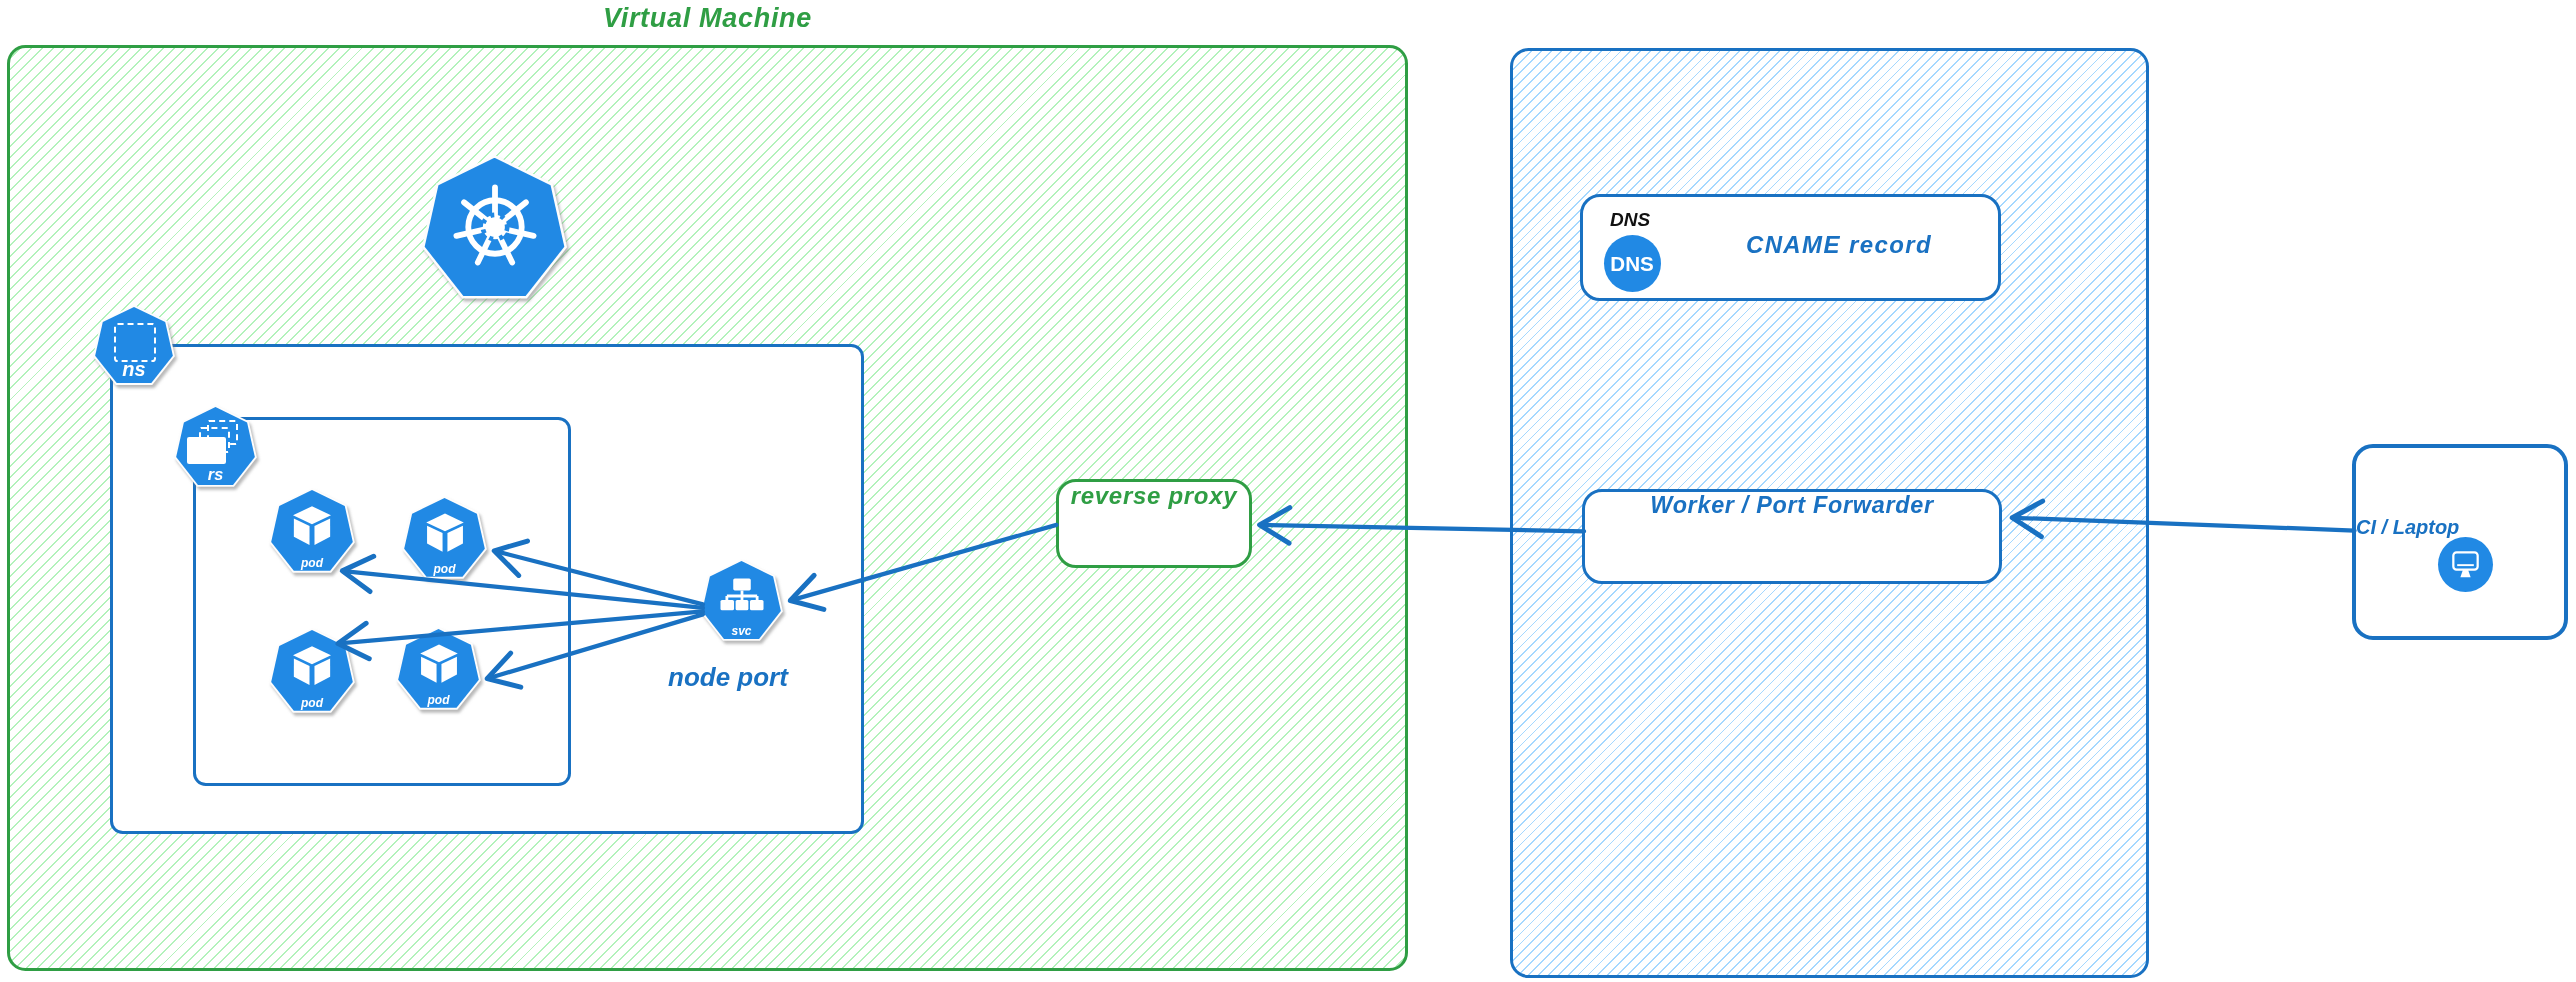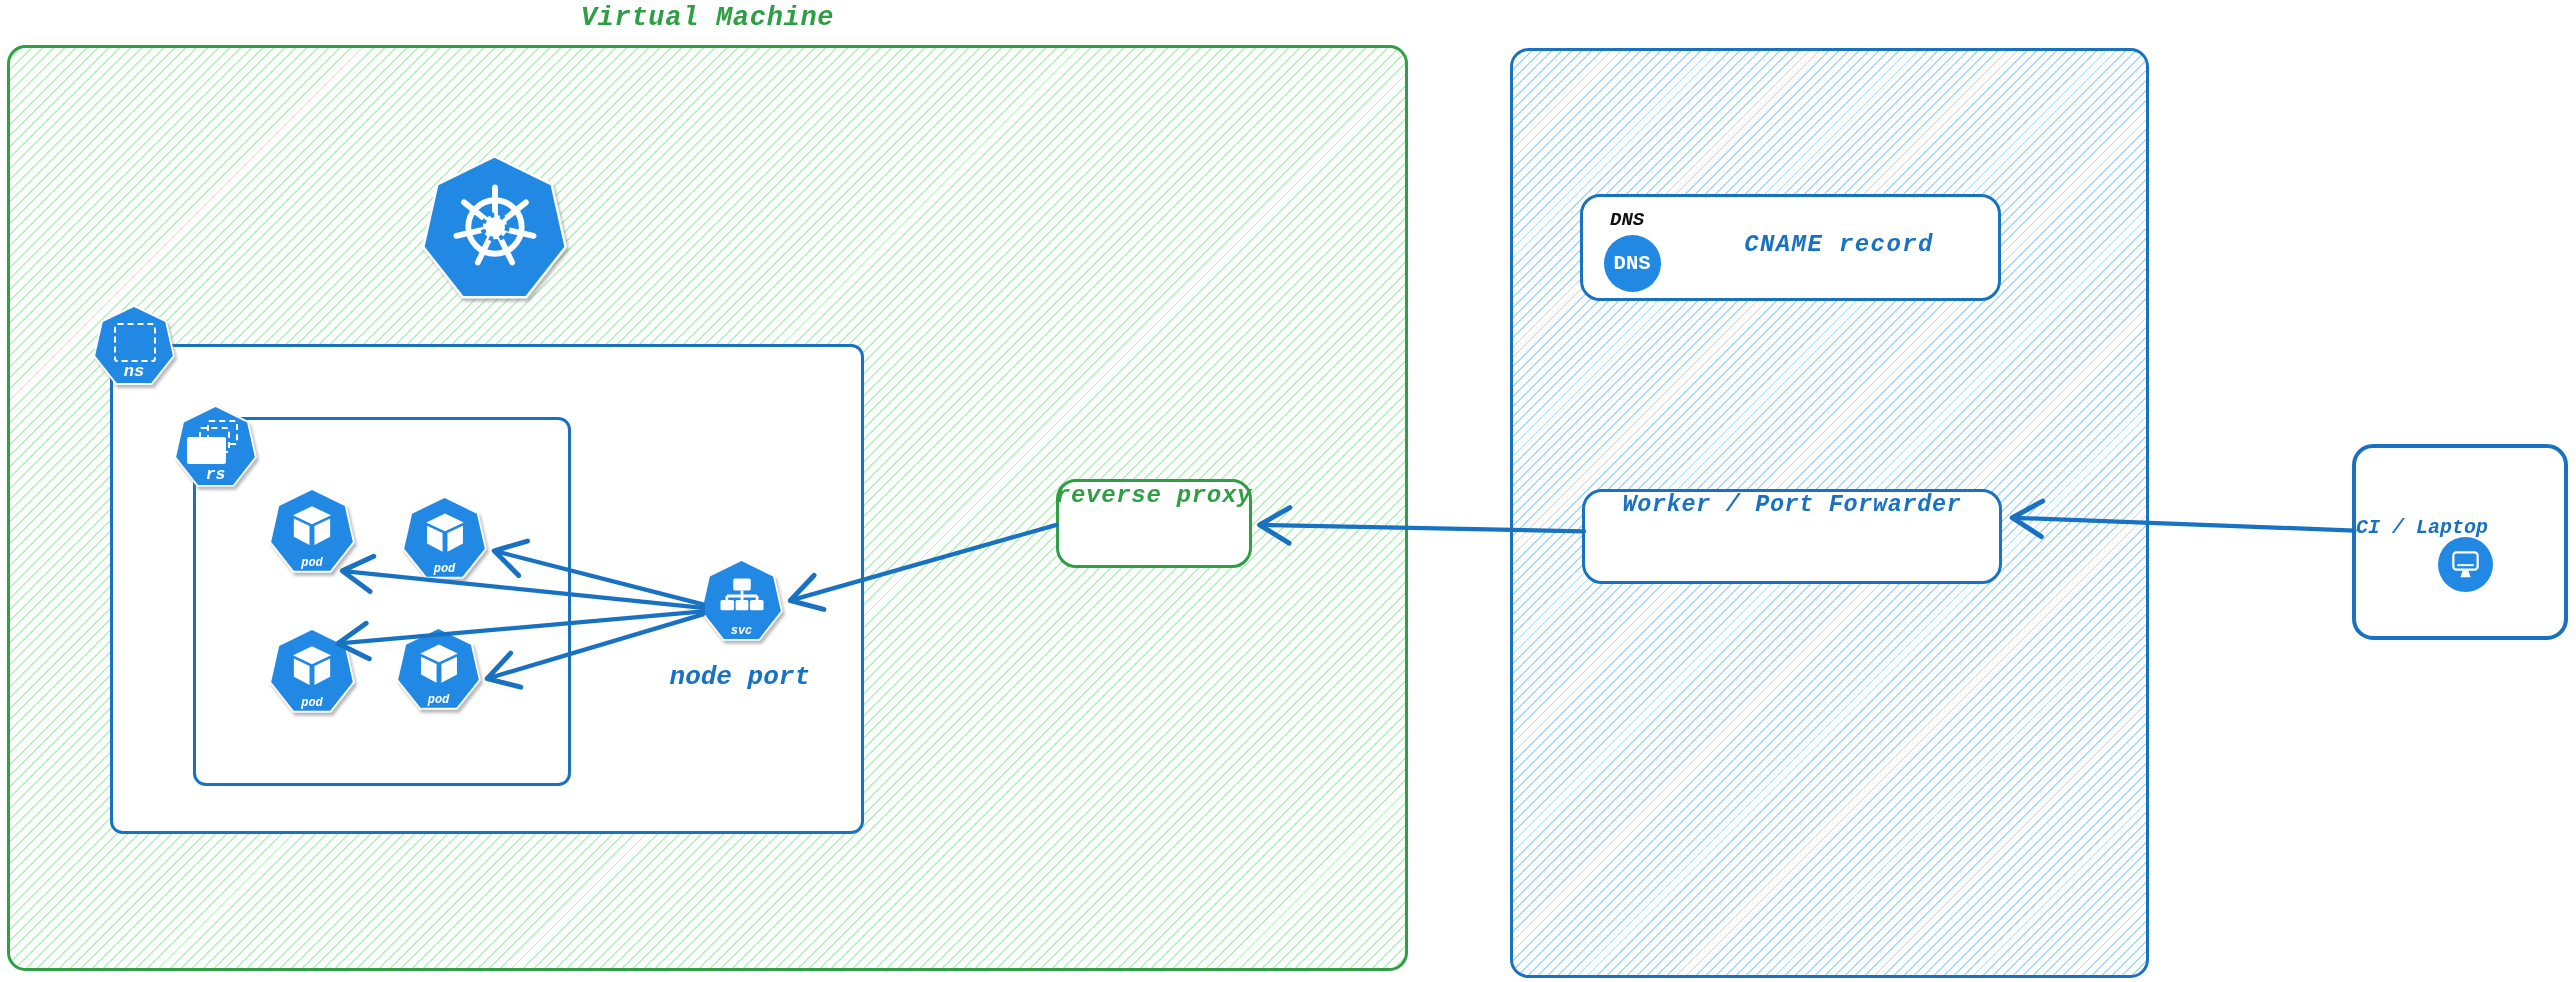--- a/index.html
+++ b/index.html
@@ -1,17 +1,17 @@
 <!DOCTYPE html>
 <html style="font-size:11.4px"><head>
 <meta charset="utf-8">
 <style>
   html,body{margin:0;padding:0;background:#ffffff;}
   .canvas{position:relative;width:2576px;height:983px;background:#ffffff;overflow:hidden;
-          font-family:Liberation Mono, monospace;}
+          font-family:Liberation Sans, sans-serif;}
   
   .secbox{position:absolute;box-sizing:border-box;border-radius:18.5px;background-color:#fff;}
   .vmbox{left:7px;top:45px;width:1401px;height:926px;border:3.6px solid #2f9e44;
          background-image:repeating-linear-gradient(135deg,transparent 0 6.4px,#b2f2bb 6.4px 7.8px);}
   .extbox{left:1510px;top:48px;width:639px;height:930px;border:3.6px solid #1971c2;
          background-image:repeating-linear-gradient(135deg,transparent 0 5.7px,#a5d8ff 5.7px 7px);}
   .sec-title{position:absolute;text-align:center;font-weight:bold;font-style:italic;
          font-size:27px;letter-spacing:0.7px;white-space:nowrap;}
   .green-t{color:#2f9e44;}
   .blue-t{color:#1971c2;}
@@ -67,21 +67,21 @@
       </g>
       <circle cx="50" cy="47" r="10.5" fill="#ffffff"></circle>
       <circle cx="50" cy="47" r="10.5" fill="none" stroke="#2189e4" stroke-width="4" stroke-dasharray="3.5 5.5"></circle>
     </svg>
   </div>
 
   <div class="hep" style="left:92px;top:305px;width:84px;height:84px;">
     <div class="hshape"></div>
     <div class="hfill"></div>
     <div class="nsglyph"></div>
-    <span class="hlabel" style="font-size:17px;bottom:10%;">ns</span>
+    <span class="hlabel" style="font-size:20px;bottom:10%;">ns</span>
   </div>
 
   <div class="hep" style="left:173px;top:405px;width:85px;height:86px;">
     <div class="hshape"></div>
     <div class="hfill"></div>
     <div class="rs-dash" style="left:40%;top:17%;width:36%;height:30%;"></div>
     <div class="rs-dash" style="left:31%;top:26%;width:36%;height:30%;"></div>
     <div class="rs-solid" style="left:17%;top:37%;width:45%;height:32%;"></div>
     <span class="hlabel" style="font-size:16.3px;">rs</span>
   </div>
@@ -139,21 +139,21 @@
         <line x1="32" y1="32" x2="32" y2="37"></line>
         <line x1="51" y1="32" x2="51" y2="37"></line>
       </g>
       <rect x="5" y="37" width="17" height="13" rx="2" fill="#fff"></rect>
       <rect x="24" y="37" width="16" height="13" rx="2" fill="#fff"></rect>
       <rect x="42" y="37" width="17" height="13" rx="2" fill="#fff"></rect>
     </svg>
     <span class="hlabel">svc</span>
   </div>
 
-  <div class="caption blue-t" style="left:668px;top:662px;width:142px;text-align:right;font-size:26px;">node port</div>
+  <div class="caption blue-t" style="left:668px;top:662px;width:142px;text-align:left;font-size:26px;">node port</div>
 
   <div class="wbox pill rpbox" style="left:1056px;top:479px;width:196px;height:89px;">
     <span class="pill-label green-t" style="font-size:24px;">reverse proxy</span>
   </div>
 
   <div class="secbox extbox"></div>
 
   <div class="wbox" style="left:1580px;top:194px;width:421px;height:107px;border-radius:20px;">
     <span class="caption" style="left:27px;top:12px;font-size:19px;color:#111111;">DNS</span>
     <div class="circ" style="left:20.6px;top:38px;width:57px;height:57px;">

